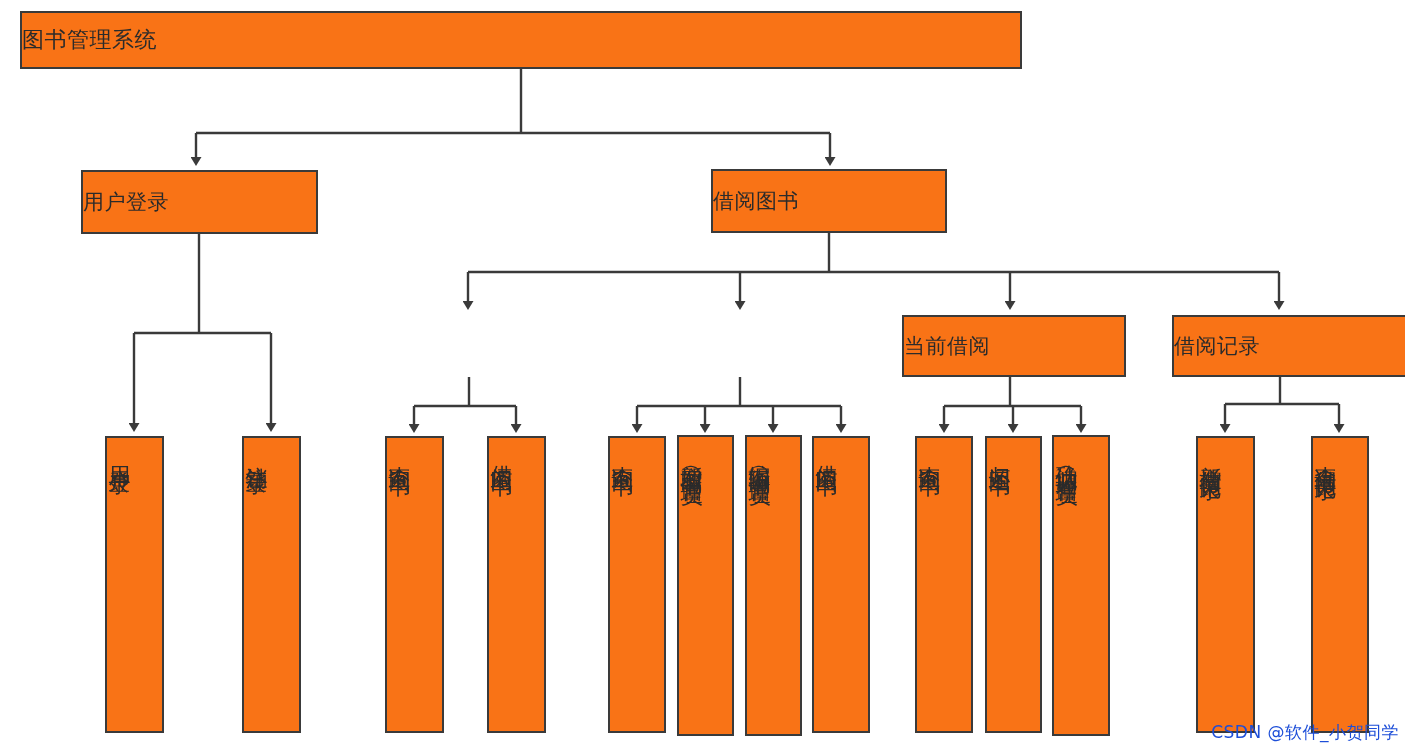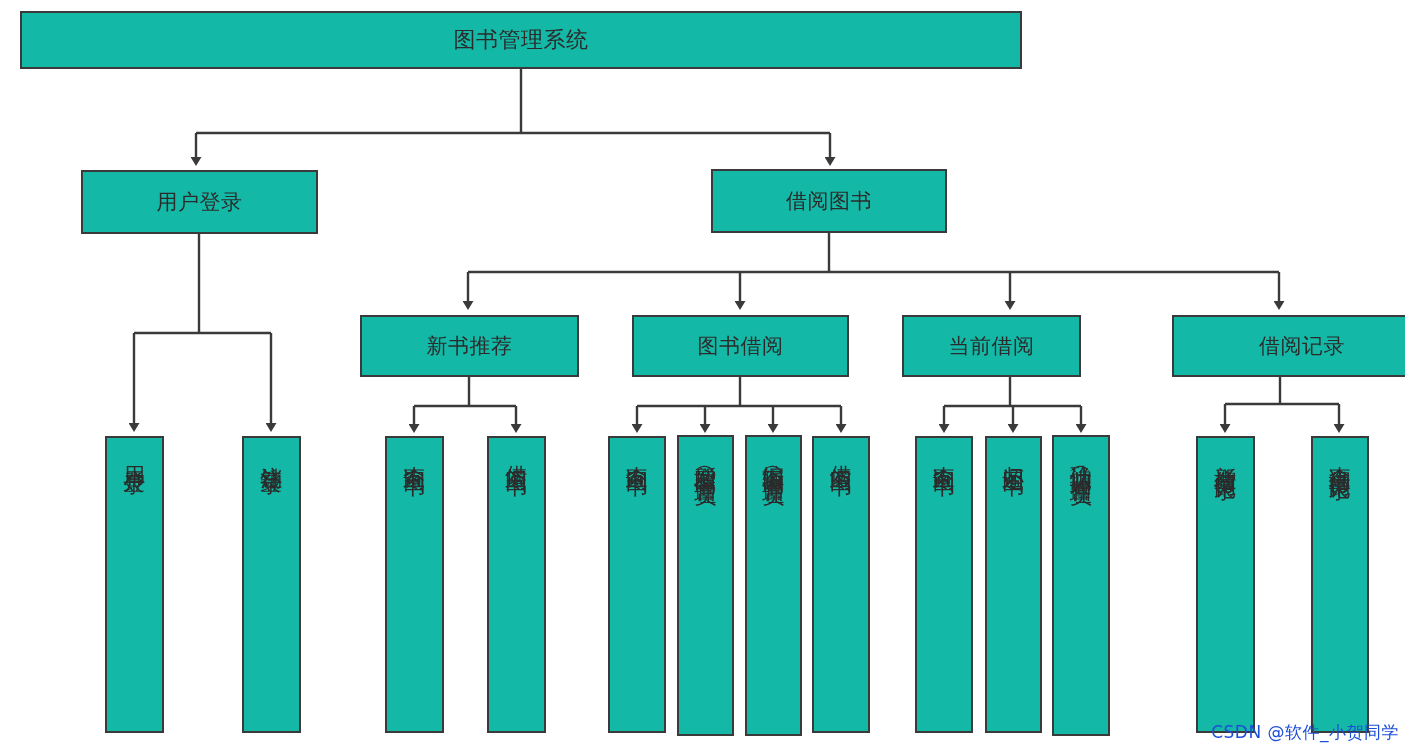--- a/index.html
+++ b/index.html
@@ -3,25 +3,25 @@
 <meta charset="utf-8">
 <style>
   html,body{margin:0;padding:0;background:#ffffff;}
   body{font-family:"DejaVu Sans","Liberation Sans",sans-serif;}
   #stage{position:relative;width:1405px;height:747px;background:#ffffff;overflow:hidden;}
   #wires{position:absolute;left:0;top:0;width:1405px;height:747px;pointer-events:none;}
 
   .node{
     position:absolute;
     box-sizing:border-box;
-    background:#14b8a6;
+    background:#f97316;
     border:2px solid #3a3a3a;
     display:flex;
     align-items:center;
-    justify-content:center;
+    justify-content:flex-start;
     color:#222222;
   }
   .node .lbl{
     display:block;
     text-align:center;
     line-height:1.18;
     letter-spacing:0.5px;
     color:#2b2b2b;
   }
   
@@ -108,27 +108,21 @@
     <span class="lbl">图书管理系统</span>
   </div>
 
   <div class="node h-node" style="left:81px;top:170px;width:237px;height:64px;">
     <span class="lbl">用户登录</span>
   </div>
   <div class="node h-node" style="left:711px;top:169px;width:236px;height:64px;">
     <span class="lbl">借阅图书</span>
   </div>
 
-  <div class="node h-node" style="left:360px;top:315px;width:219px;height:62px;">
-    <span class="lbl">新书推荐</span>
-  </div>
-  <div class="node h-node" style="left:632px;top:315px;width:217px;height:62px;">
-    <span class="lbl">图书借阅</span>
-  </div>
-  <div class="node h-node" style="left:902px;top:315px;width:179px;height:62px;">
+  <div class="node h-node" style="left:902px;top:315px;width:224px;height:62px;">
     <span class="lbl">当前借阅</span>
   </div>
   <div class="node h-node" style="left:1172px;top:315px;width:260px;height:62px;">
     <span class="lbl">借阅记录</span>
   </div>
 
   <div class="node v-node" style="left:105px;top:436px;width:59px;height:297px;">
     <span class="lbl">用户登录</span>
   </div>
   <div class="node v-node" style="left:242px;top:436px;width:59px;height:297px;">

